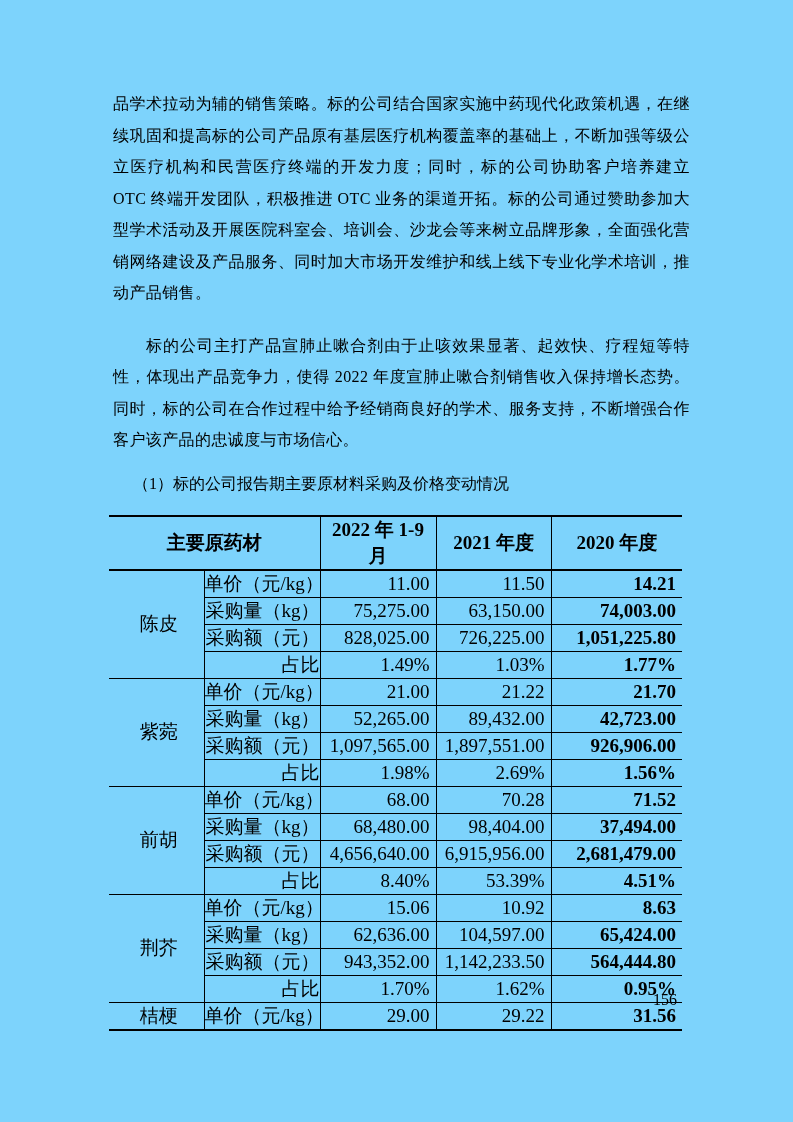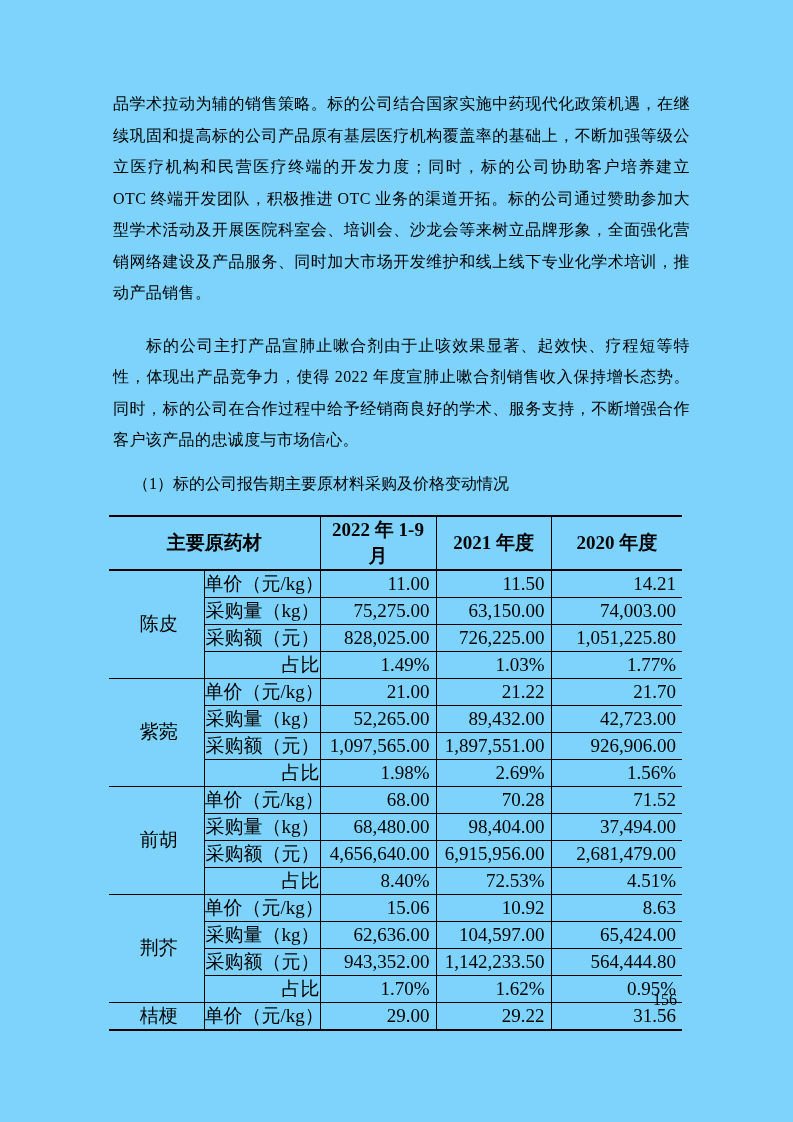--- a/index.html
+++ b/index.html
@@ -63,21 +63,21 @@
   }
   table.data-table th:last-child { border-right: none; }
   table.data-table td {
     height: 22.4px;
     border-bottom: 1px solid #000;
     border-right: 1px solid #000;
     vertical-align: middle;
     white-space: nowrap;
     overflow: hidden;
   }
-  table.data-table tr > td:last-child { border-right: none; }
+  table.data-table tr > td:last-child { border-right: none; font-weight: bold; }
   td.material-cell { padding-left: 5px; text-align: center; }
   td.label-cell   { text-align: right; }
   td.value-cell   { padding-right: 6px; text-align: right; }
   .page-number {
     position: absolute;
     top: 992px;
     right: 116px;
     font-size: 16px;
     line-height: 16px;
     text-align: center;
@@ -178,21 +178,21 @@
         </tr>
         <tr>
           <td class="label-cell">采购额（元）</td>
           <td class="value-cell">4,656,640.00</td>
           <td class="value-cell">6,915,956.00</td>
           <td class="value-cell">2,681,479.00</td>
         </tr>
         <tr>
           <td class="label-cell">占比</td>
           <td class="value-cell">8.40%</td>
-          <td class="value-cell">72.53%</td>
+          <td class="value-cell">53.39%</td>
           <td class="value-cell">4.51%</td>
         </tr>
         <tr>
           <td class="material-cell" rowspan="4">荆芥</td>
           <td class="label-cell">单价（元/kg）</td>
           <td class="value-cell">15.06</td>
           <td class="value-cell">10.92</td>
           <td class="value-cell">8.63</td>
         </tr>
         <tr>

